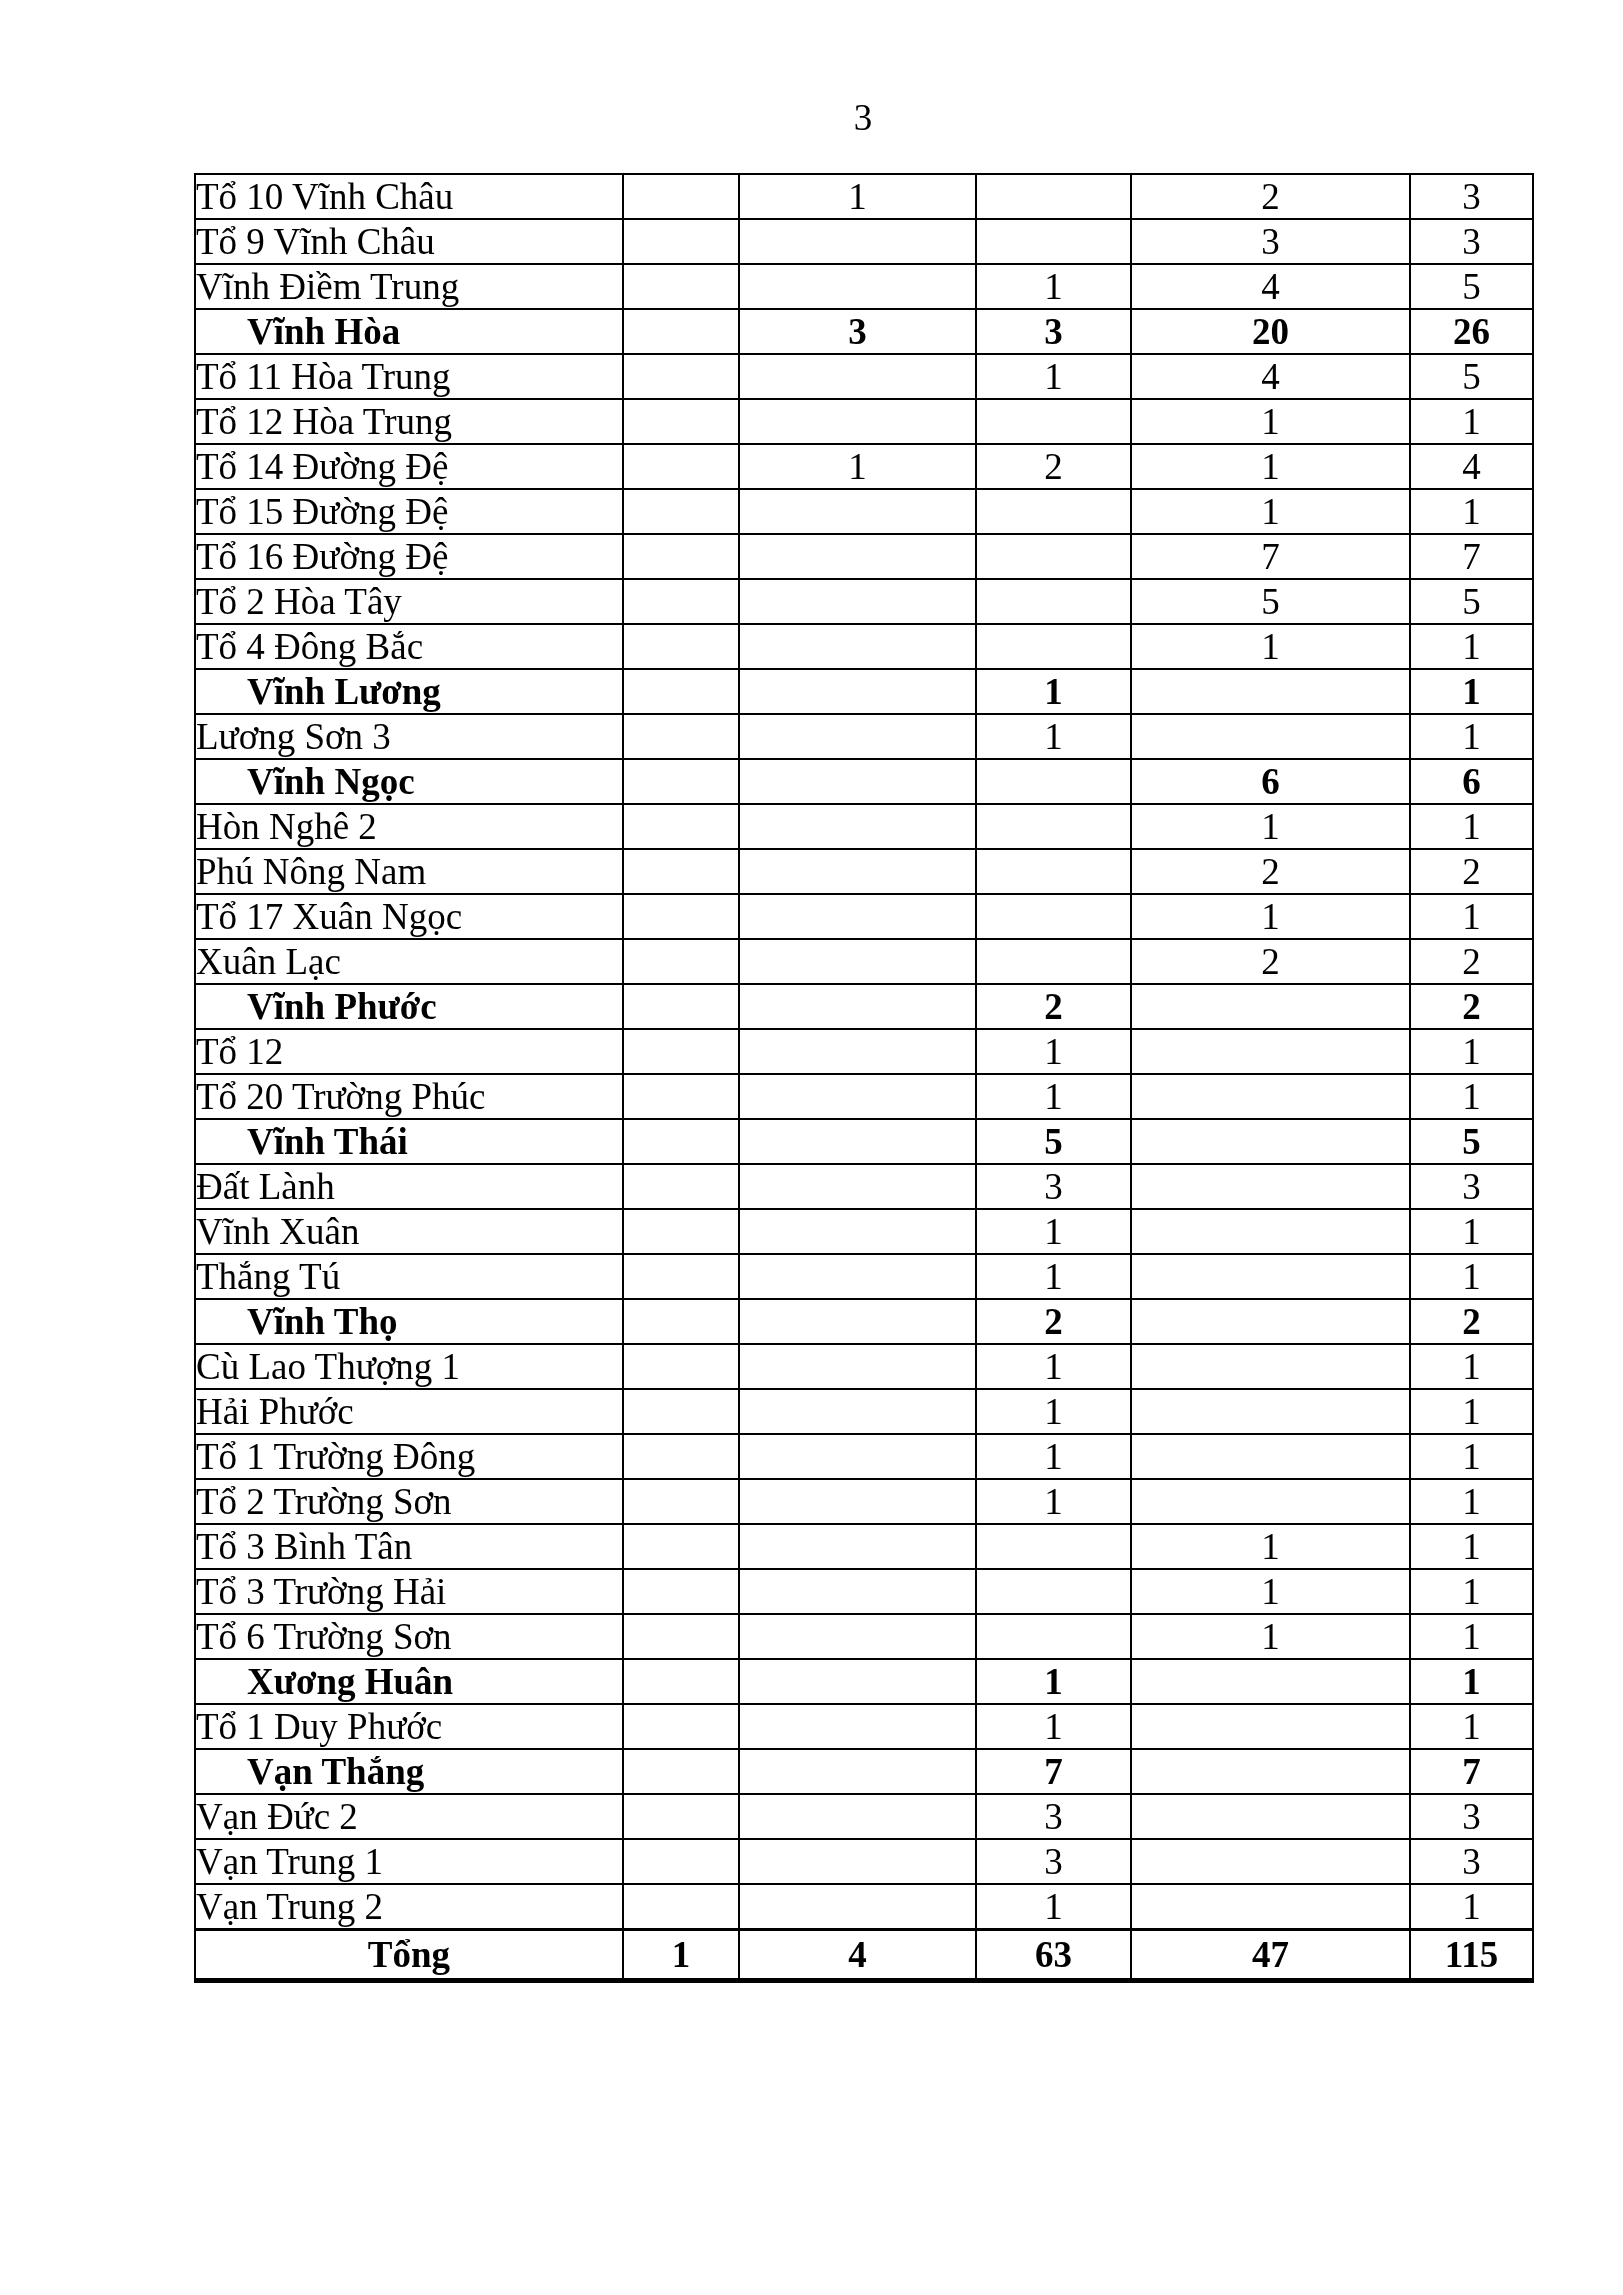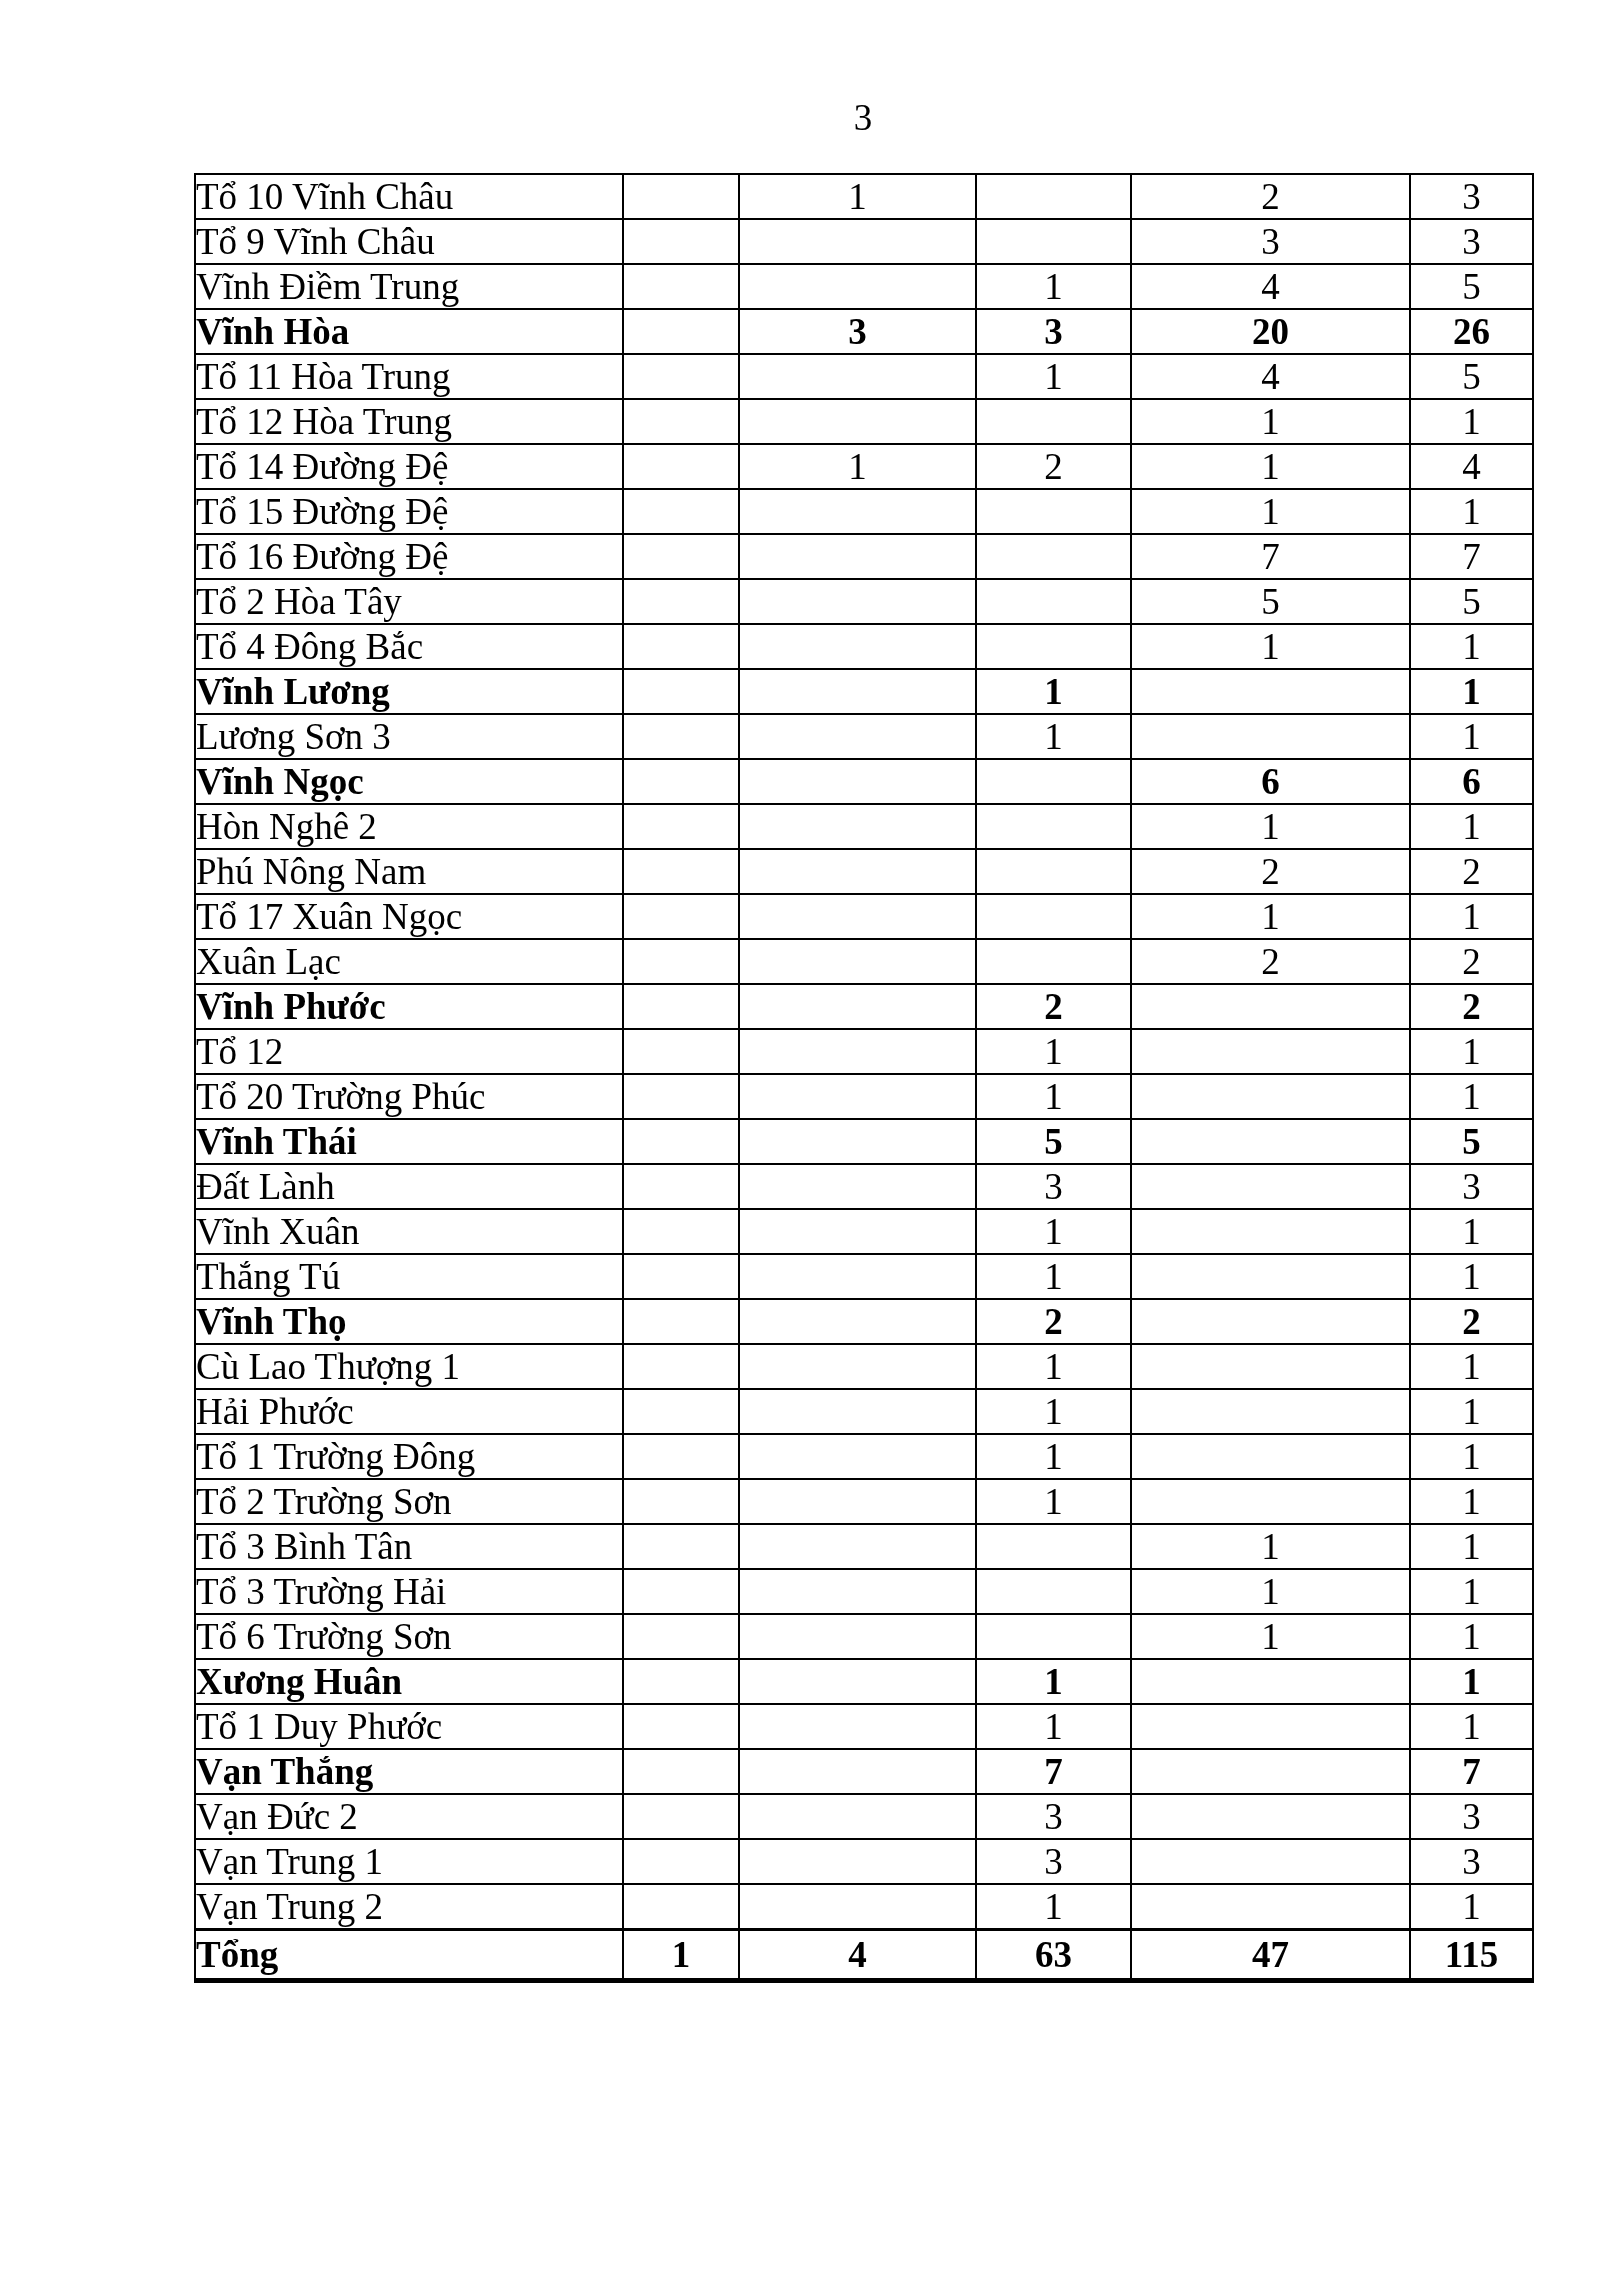--- a/index.html
+++ b/index.html
@@ -30,30 +30,30 @@
     border: 2px solid #000;
     vertical-align: middle;
     font-size: 37px;
     line-height: 39px;
     padding: 0;
     height: 43px;
     overflow: hidden;
     white-space: nowrap;
   }
   td.c-name { text-align: left; padding-left: 92px; margin-top: 36px; }
-  tr.row-section td.c-name { }
+  tr.row-section td.c-name { padding-left: 51px; }
   tr.row-section td { font-weight: bold; }
   td.c-num { text-align: center; }
   tr.row-total td {
     font-weight: bold;
     border-top: 3.3px solid #000;
     border-bottom: 5.2px solid #000;
     height: 47px;
   }
-  tr.row-total td.c-name { padding-left: 0; }
+  tr.row-total td.c-name { padding-left: 0; text-align: center; }
 </style>
 </head>
 <body>
 
 <div class="page-number">3</div>
 
 <table class="main">
   <colgroup>
     <col style="width:428px">
     <col style="width:116px">

